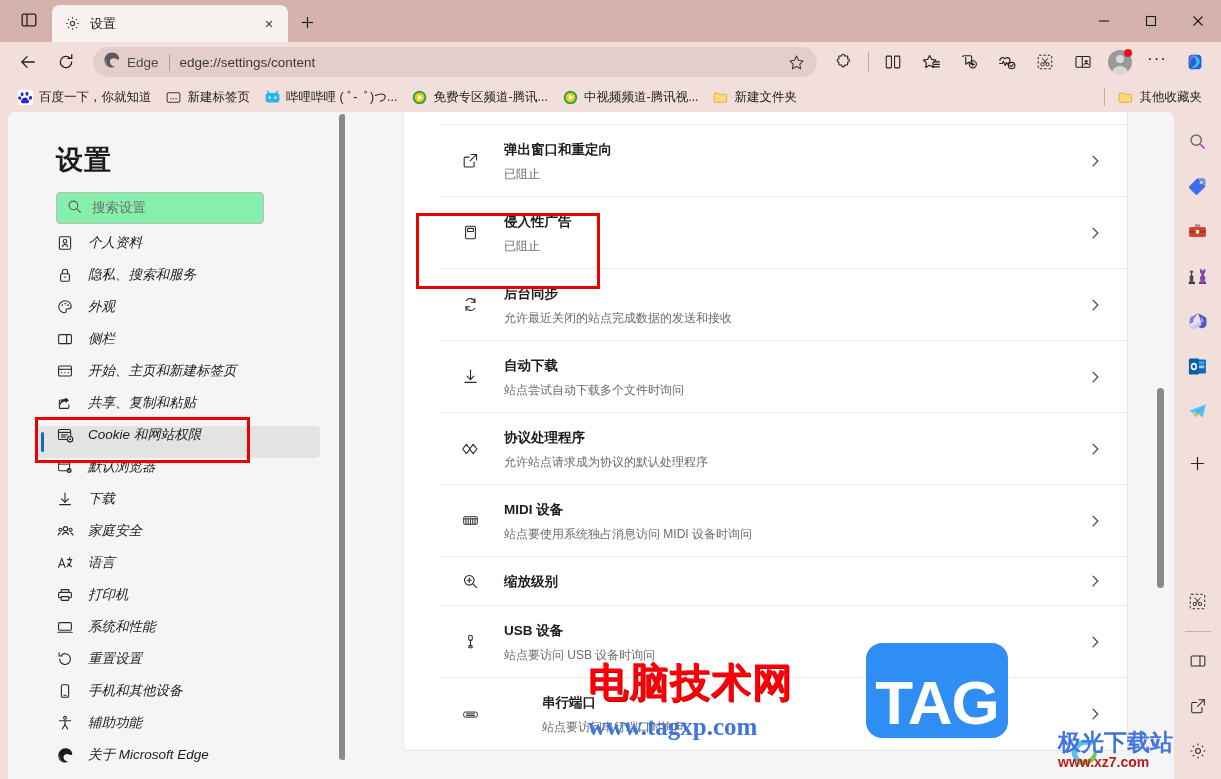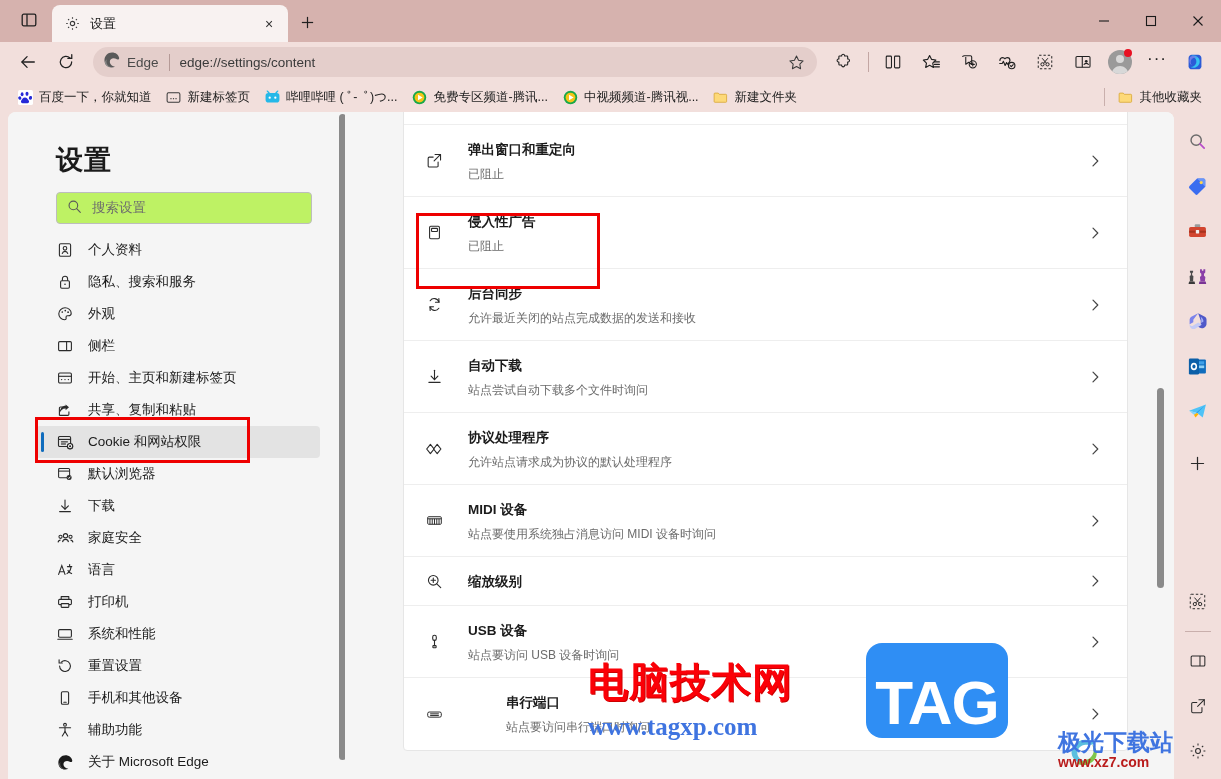--- a/index.html
+++ b/index.html
@@ -110,29 +110,29 @@
   
   .settings-nav {
     position: absolute; left: 0; top: 0; width: 337px; height: 667px;
     background: #f5f5f5;
   }
   .settings-title {
     position: absolute; left: 48px; top: 30px;
     font-size: 27px; font-weight: 600; color: #1b1b1b; letter-spacing: 1px;
   }
   .search-box {
-    position: absolute; left: 48px; top: 80px; width: 256px; height: 32px;
-    border: 1px solid #bdbdbd; border-radius: 4px; background: #bef264;
+    position: absolute; left: 48px; top: 80px; width: 208px; height: 32px;
+    border: 1px solid #bdbdbd; border-radius: 4px; background: #86efac;
     display: flex; align-items: center; padding-left: 10px; gap: 10px;
   }
   .search-ph { font-size: 13.5px; color: #6d6d6d; }
   .nav-list { position: absolute; left: 28px; top: 122px; width: 284px; }
   .nav-item {
-    display: flex; align-items: center; height: 32px; gap: 14px;
-    padding-left: 20px; border-radius: 4px; position: relative; margin-bottom: 0px;
+    display: flex; height: 32px; gap: 14px;
+    padding-left: 20px; border-radius: 4px; position: relative; margin-bottom: 0px; font-style: italic;
   }
   .nav-item .nav-ico { width: 18px; height: 18px; flex: none; display: flex; align-items: center; justify-content: center; }
   .nav-item .nav-label { font-size: 13.5px; color: #1b1b1b; white-space: nowrap; }
   .nav-item.active { background: #e3e3e3; }
   .nav-item.active::before {
     content: ""; position: absolute; left: 5px; top: 6px; width: 3px; height: 20px;
     background: #0f6cbd; border-radius: 2px;
   }
   .nav-scroll {
     position: absolute; left: 331px; top: 2px; width: 7px; height: 648px;
@@ -142,21 +142,21 @@
     background: #8a8a8a; border-radius: 4px;
   }
 
   
   .settings-main {
     position: absolute; left: 337px; top: 0; right: 0; height: 667px;
     background: #f5f5f5; overflow: hidden;
   }
   .cards {
     position: absolute; left: 58px; top: -24px; width: 725px;
-    background: #ffffff; border: 1px solid #e6e6e6; border-radius: 4px;
+    background: #ffffff; border: 1px solid #e6e6e6; border-radius: 4px; padding-left: 36px;
   }
   .partial-row {
     height: 36px; padding: 0 20px; display: flex; align-items: flex-start;
     border-bottom: 1px solid #eeeeee;
   }
   .row {
     position: relative; display: flex; align-items: center;
     padding: 0 20px 0 18px; border-bottom: 1px solid #eeeeee; min-height: 72px;
   }
   .row.no-sub { min-height: 49px; }

